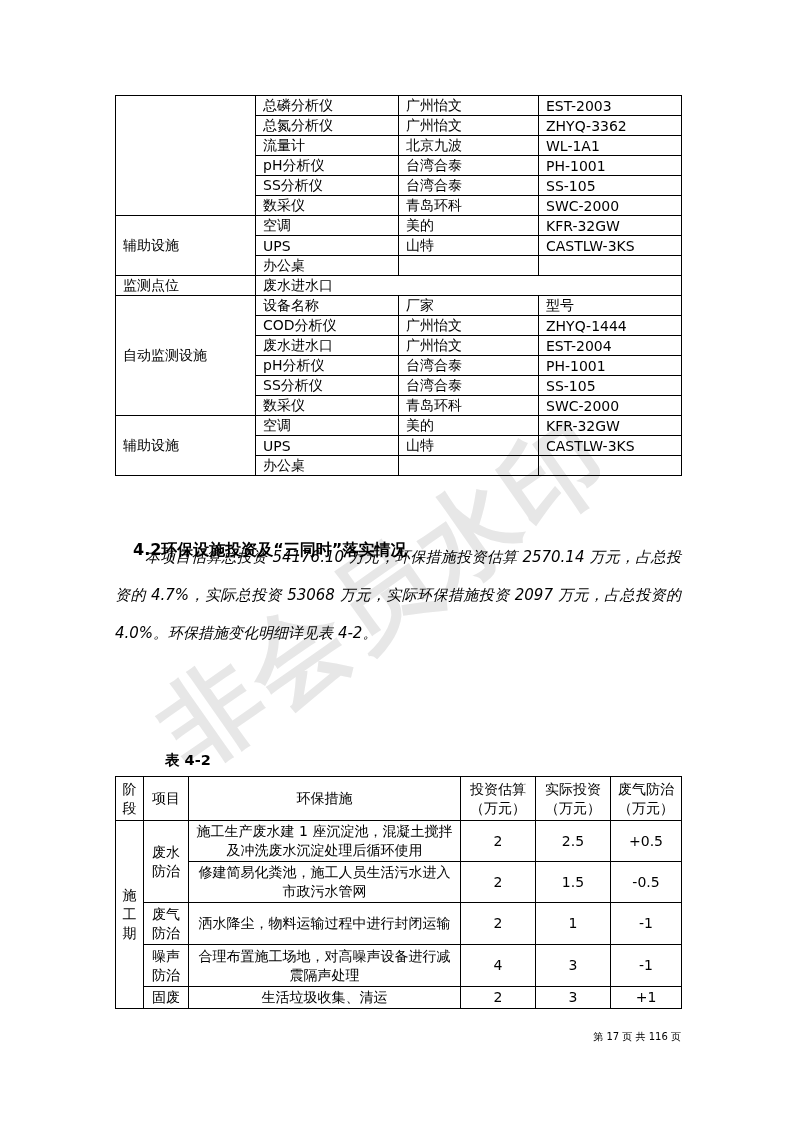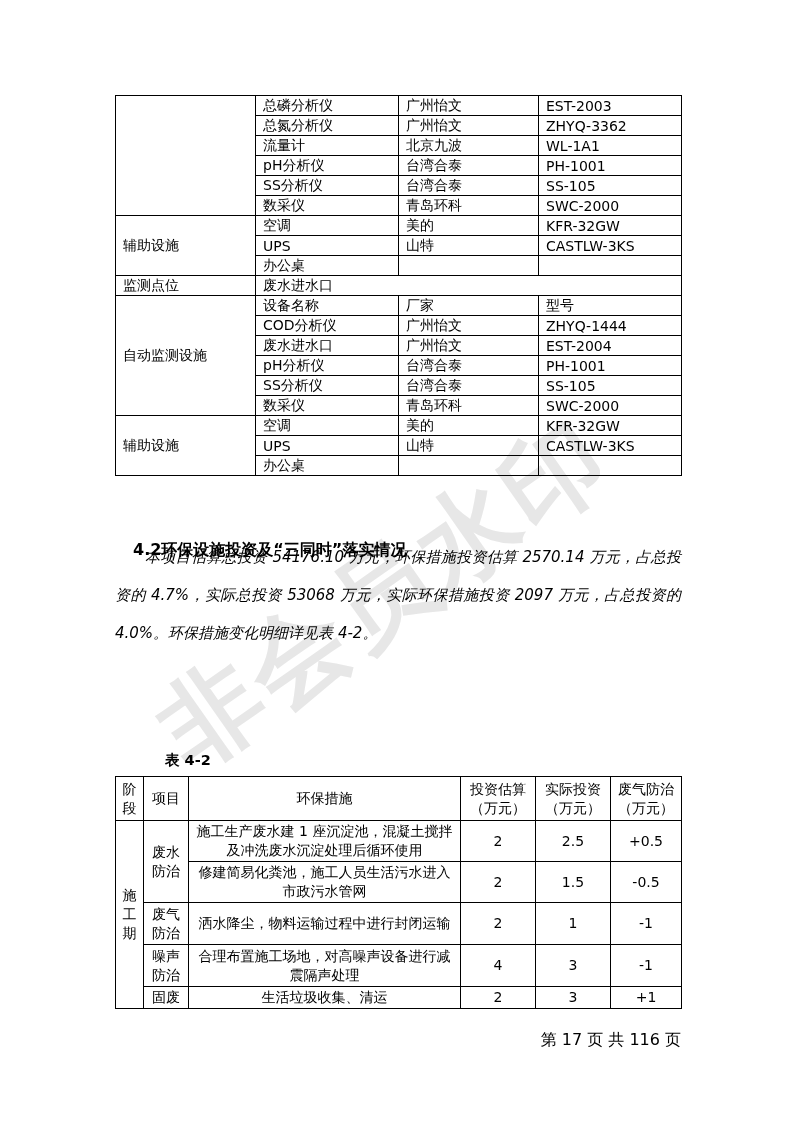--- a/index.html
+++ b/index.html
@@ -68,21 +68,21 @@
   .t42 tr.r-a  { height: 40px; }
   .t42 tr.r-b  { height: 42px; }
   .t42 tr.r-c  { height: 22px; }
   .pre { white-space: pre-line; margin-left: 28px; }
   .stage-cell { line-height: 20px; }
 
   
   .page-footer {
     position: absolute; left: 115px; top: 1030px; width: 566px;
     text-align: right;
-    font-size: 16px;
+    font-size: 10px;
   }
 </style>
 </head>
 <body>
 
 <div class="watermark">非会员水印</div>
 
 <div class="content">
 
   <table class="eq-table">

